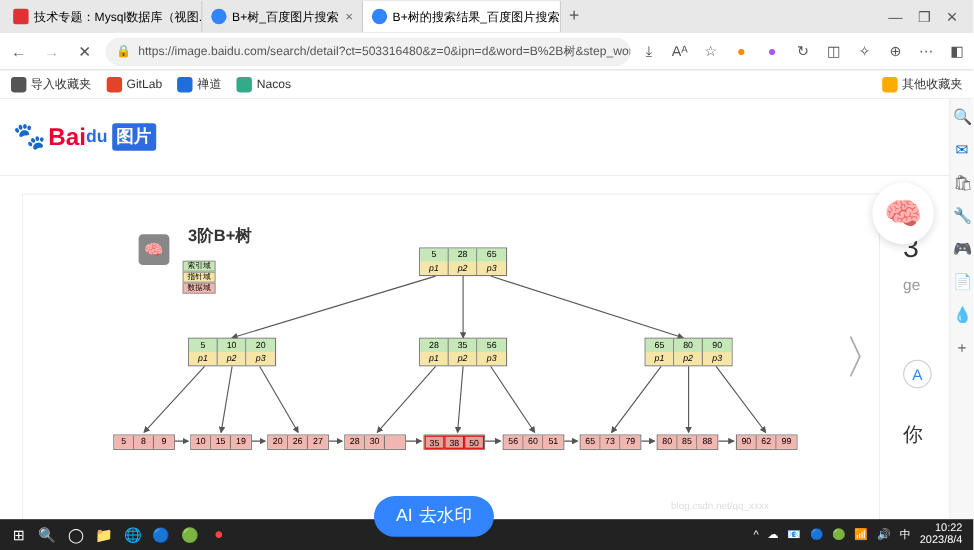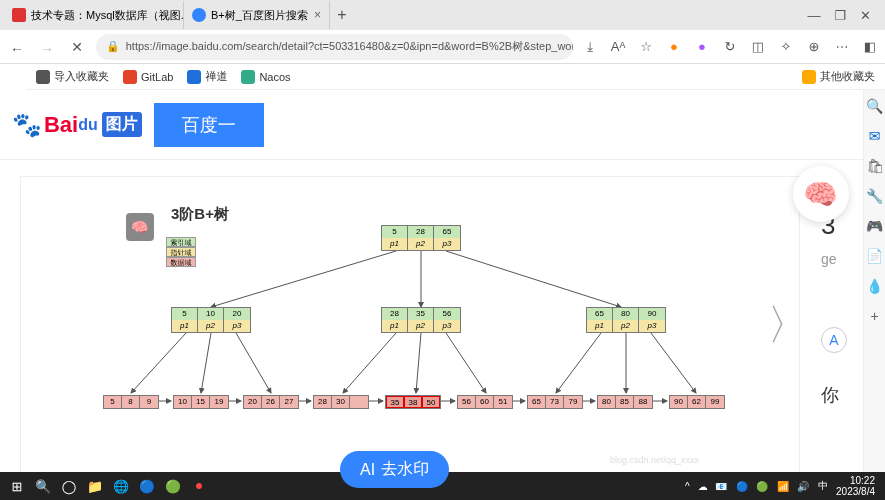--- a/index.html
+++ b/index.html
@@ -18,21 +18,21 @@
   .win-controls { display:flex; gap:14px; padding:0 10px; color:#555; font-size:13px; }
   
   
   .addrbar { height: 34px; display:flex; align-items:center; padding:0 6px; gap:8px; border-bottom:1px solid #ddd; }
   .addrbar .navbtn { width:22px; text-align:center; color:#555; font-size:14px; cursor:pointer; }
   .addrbar .url { flex:1; background:#f1f1f1; border-radius:14px; height:26px; display:flex; align-items:center; padding:0 10px; font-size:11px; color:#555; overflow:hidden; white-space:nowrap; }
   .addrbar .icons { display:flex; gap:10px; color:#555; font-size:13px; align-items:center; }
   .addrbar .icon { width:18px; height:18px; display:flex; align-items:center; justify-content:center; cursor:pointer; }
   
   
-  .bookbar { height: 26px; display:flex; align-items:center; padding:0 10px; gap:14px; font-size:11px; border-bottom:1px solid #eee;margin-left:26px; }
+  .bookbar { height: 26px; display:flex; align-items:center; padding:0 10px; gap:14px; font-size:11px; border-bottom:1px solid #eee; }
   .bookbar .bk { display:flex; align-items:center; gap:4px; cursor:pointer; color:#333; }
   .bookbar .bkicon { width:14px; height:14px; border-radius:3px; display:inline-block; }
   .bookbar .spacer { flex:1; }
   
   
   .page { position:relative; height:410px; background:#fff; }
   
   
   .searchhdr { height:70px; display:flex; align-items:center; padding:0 12px; border-bottom:1px solid #eee; }
   .logo { display:flex; align-items:center; font-weight:bold; margin-right:12px; }
@@ -98,20 +98,25 @@
   <div class="tabs">
     <div class="tab">
       <span class="favicon pdf"></span>
       <span>技术专题：Mysql数据库（视图...</span>
 
     </div>
     <div class="tab">
       <span class="favicon baidu"></span>
       <span>B+树_百度图片搜索</span>
       <span class="close">×</span>
+    </div>
+    <div class="tab active">
+      <span class="favicon baidu"></span>
+      <span>B+树的搜索结果_百度图片搜索</span>
+
     </div>
     <div class="newtab">+</div>
   </div>
   <div class="win-controls">
     <span>—</span>
     <span>❐</span>
     <span>✕</span>
   </div>
 </div>
 
@@ -164,23 +169,20 @@
 </div>
 
 <div class="page">
 
   <div class="searchhdr">
     <div class="logo">
       <span class="paw">🐾</span>
       <span class="txt1">Bai</span>
       <span class="txt1" style="color:#2d6cdf;font-size:16px">du</span>
       <span class="txt2">图片</span>
-    </div>
-    <div class="searchbtn">
-      <span>百度一</span>
     </div>
   </div>
 
   <div class="ai-bubble">
     <span>🧠</span>
   </div>
 
   <div class="rightpanel">
     <div>图</div>
     <div style="font-size:26px">3</div>

